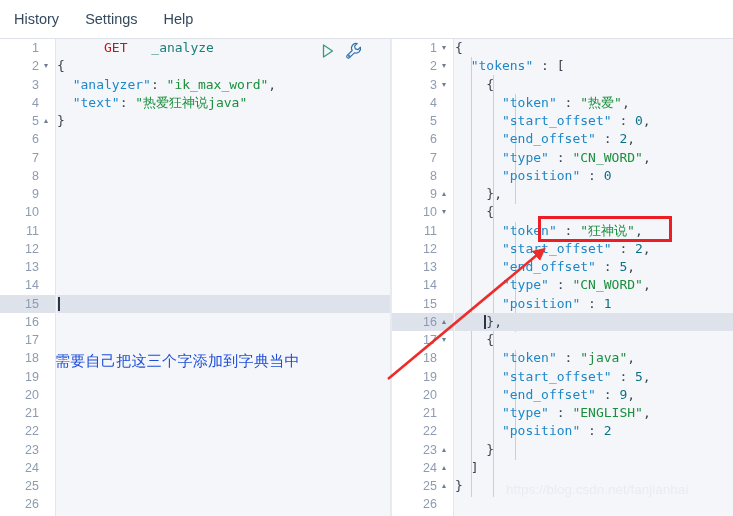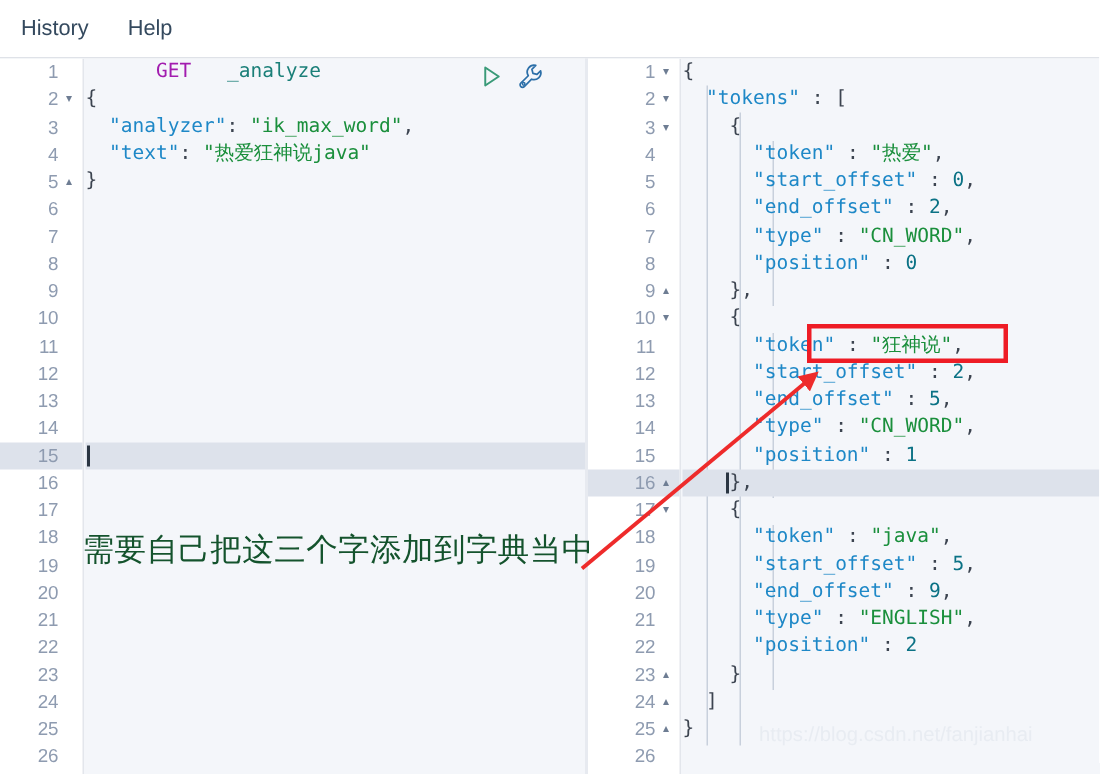--- a/index.html
+++ b/index.html
@@ -115,21 +115,21 @@
     position: absolute;
     right: 4px; top: 0;
     width: 10px;
     color: #6e7d93;
     font-size: 8px;
     line-height: 18.25px;
     text-align: center;
   }
 
   
-  .tok-method  { color: #a21caf; padding-left: 47px; }
+  .tok-method  { color: #b91c1c; padding-left: 47px; }
   .tok-url     { color: #1a7f78; margin-left: 16px; }
   .tok-key     { color: #1e88c7; }
   .tok-str     { color: #1a8f3c; }
   .tok-num     { color: #0b7285; }
   .tok-punct   { color: #3c4450; }
   .tok-brace   { color: #3c4450; }
 
   
   .actions {
     position: absolute;
@@ -155,22 +155,22 @@
     width: 1.5px;
     background: #2a3542;
   }
 
   
   .annotation {
     position: absolute;
     left: 55px;
     top: 352px;
     font-family: "DejaVu Sans", sans-serif;
-    font-size: 21px;
-    color: #14532d;
+    font-size: 15px;
+    color: #1d4ed8;
     white-space: nowrap;
     letter-spacing: 0.3px;
   }
 
   
   .redbox {
     position: absolute;
     left: 538px;
     top: 216px;
     width: 134px;
@@ -199,20 +199,21 @@
     white-space: nowrap;
   }
 </style>
 </head>
 <body>
 
 <div id="app">
 
   <div class="menubar">
     <div class="menu-item">History</div>
+    <div class="menu-item">Settings</div>
     <div class="menu-item">Help</div>
   </div>
 
   <div class="console">
 
     <div class="pane pane-left">
       <div class="gutter" id="left-gutter">
           <div class="row">1</div>
           <div class="row">2<span class="fold">▾</span></div>
           <div class="row">3</div>

